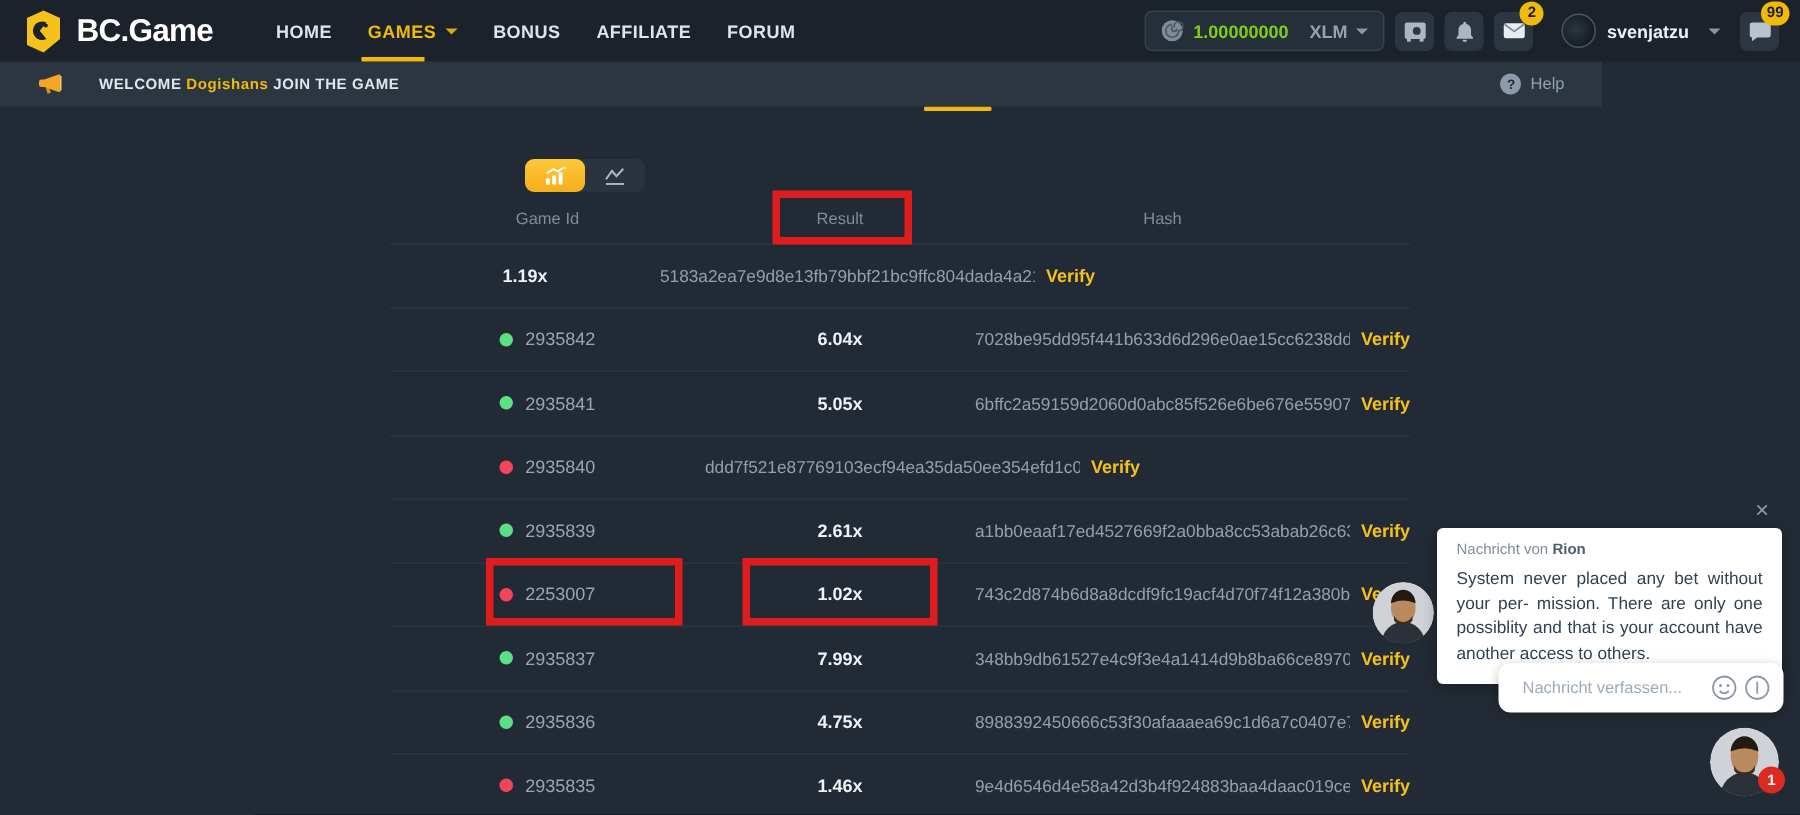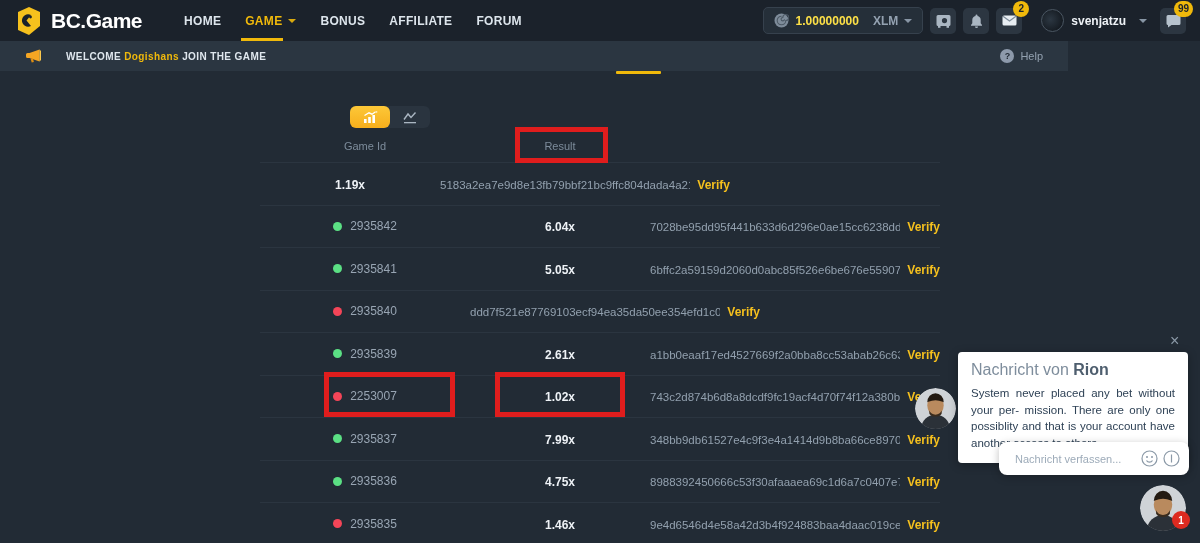--- a/index.html
+++ b/index.html
@@ -19,21 +19,21 @@
     padding:0 12px; color:#dde5ec; font-size:12px; font-weight:bold; letter-spacing:.3px; cursor:pointer; }
   .nav-item.active { color:#f0b90b; }
   .nav-item.active::after { content:""; position:absolute; left:8px; width:42px; bottom:0;
     height:3px; background:#f0b90b; }
   .caret { display:inline-block; width:0; height:0; margin-left:6px;
     border-left:4px solid transparent; border-right:4px solid transparent;
     border-top:4px solid currentColor; opacity:.9; }
   .top-right { margin-left:auto; display:flex; align-items:center; gap:7px; }
   .balance-pill { display:flex; align-items:center; height:27px; padding:0 10px;
     background:#252f39; border:1px solid #36414d; border-radius:5px; cursor:pointer; }
-  .balance-amount { color:#fde047; font-size:12px; font-weight:bold; margin-left:7px; }
+  .balance-amount { color:#84cc16; font-size:12px; font-weight:bold; margin-left:7px; }
   .balance-cur { color:#94a2b1; font-size:12px; font-weight:bold; margin-left:14px; }
   .balance-pill .caret { color:#94a2b1; margin-left:6px; }
   .icon-btn { position:relative; width:26px; height:26px; border-radius:5px; background:#2c3641;
     display:flex; align-items:center; justify-content:center; cursor:pointer; }
   .badge { position:absolute; top:-7px; right:-7px; min-width:16px; height:16px; padding:0 4px;
     border-radius:9px; background:#f0b90b; color:#1b222b; font-size:10px; font-weight:bold;
     display:flex; align-items:center; justify-content:center; z-index:6; }
   .user { display:flex; align-items:center; gap:7px; margin:0 6px 0 12px; cursor:pointer; }
   .user-avatar { width:23px; height:23px; border-radius:50%;
     background:radial-gradient(circle at 40% 45%, #2c3742 0%, #161c23 70%);
@@ -74,21 +74,21 @@
   
   .anno { position:absolute; border:5px solid #e01d1d; z-index:8; }
   .anno-1 { left:515px; top:127px; width:93px;  height:36px; }
   .anno-2 { left:324px; top:372px; width:131px; height:45px; }
   .anno-3 { left:495px; top:372px; width:130px; height:45px; }
   
   .chat-close { position:absolute; left:1170px; top:333px; color:#8b99a7; font-size:16px;
     line-height:16px; cursor:pointer; z-index:9; }
   .msg-card { position:absolute; left:958px; top:352px; width:230px; background:#ffffff;
     border-radius:4px; padding:9px 13px 11px 13px; box-shadow:0 2px 10px rgba(0,0,0,.3); z-index:9; }
-  .msg-meta { font-size:16px; color:#7e8d9c; }
+  .msg-meta { font-size:10px; color:#7e8d9c; }
   .msg-meta b { color:#4e5e6e; }
   .msg-body { margin-top:6px; font-size:11.5px; color:#2f4256; line-height:1.45; text-align:justify; }
   .peer-avatar { position:absolute; left:915px; top:388px; width:41px; height:41px;
     border-radius:50%; overflow:hidden; z-index:8; cursor:pointer; }
   .composer { position:absolute; left:999px; top:442px; width:190px; height:33px;
     background:#ffffff; border-radius:8px; display:flex; align-items:center;
     padding:0 9px 0 16px; z-index:9; box-shadow:0 2px 8px rgba(0,0,0,.25); }
   .composer-input { flex:1; border:0; outline:none; background:transparent;
     font-family:"Liberation Sans",sans-serif; font-size:11px; color:#33475b; min-width:0; }
   .composer-input::placeholder { color:#9dabb9; }
@@ -112,21 +112,21 @@
         <path d="M17 9 a6.2 6.2 0 1 0 0 11 L12.5 14.5 Z" fill="#1b222b"></path>
         <circle cx="16.5" cy="11" r="1.4" fill="#1b222b"></circle>
       </svg>
       <span class="logo-text">BC.Game</span>
     </div>
     <div class="nav">
       <div class="nav-item">
           <span>HOME</span>
         </div>
       <div class="nav-item active">
-          <span>GAME</span>
+          <span>GAMES</span>
           <span class="caret"></span>
         </div>
       <div class="nav-item">
           <span>BONUS</span>
         </div>
       <div class="nav-item">
           <span>AFFILIATE</span>
         </div>
       <div class="nav-item">
           <span>FORUM</span>
@@ -210,20 +210,21 @@
         <path d="M2 8.5 L6 3 L9 6.5 L13.5 1.5" fill="none" stroke="#aab6c2" stroke-width="1.4"></path>
         <rect x="2" y="11" width="12" height="1.3" fill="#aab6c2"></rect>
       </svg>
     </div>
   </div>
 
   <div class="gtable">
     <div class="thead">
       <div class="c1">Game Id</div>
       <div class="c2">Result</div>
+      <div class="c3" style="text-align:center">Hash</div>
       <div class="c4"></div>
     </div>
     <div>
     <div class="trow">
       <div class="c2">
         <span class="result-val">1.19x</span>
       </div>
       <div class="c3">
         <span class="hash-val">5183a2ea7e9d8e13fb79bbf21bc9ffc804dada4a210f4f18436c5</span>
       </div>

